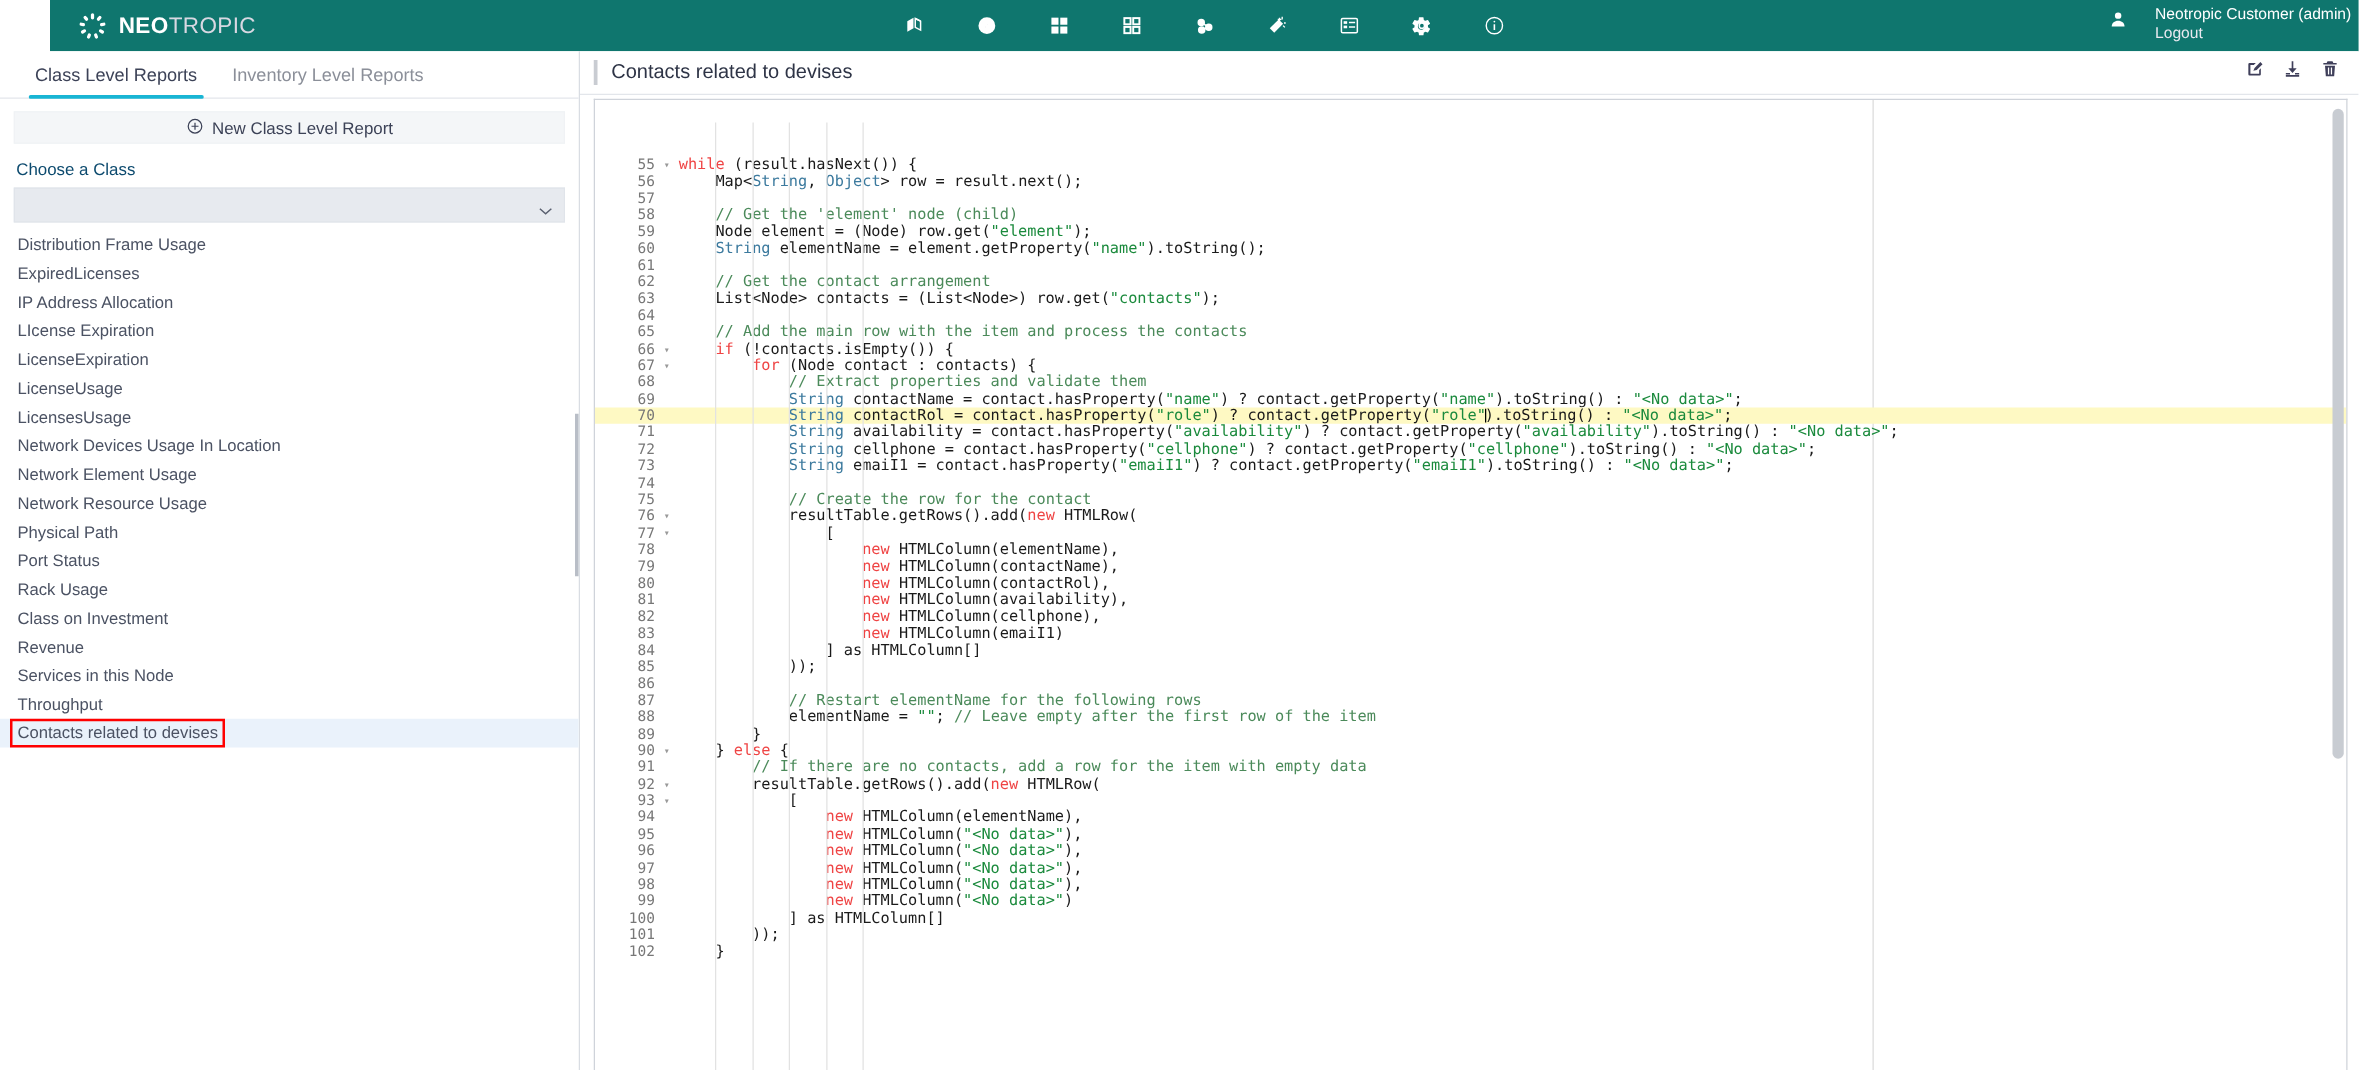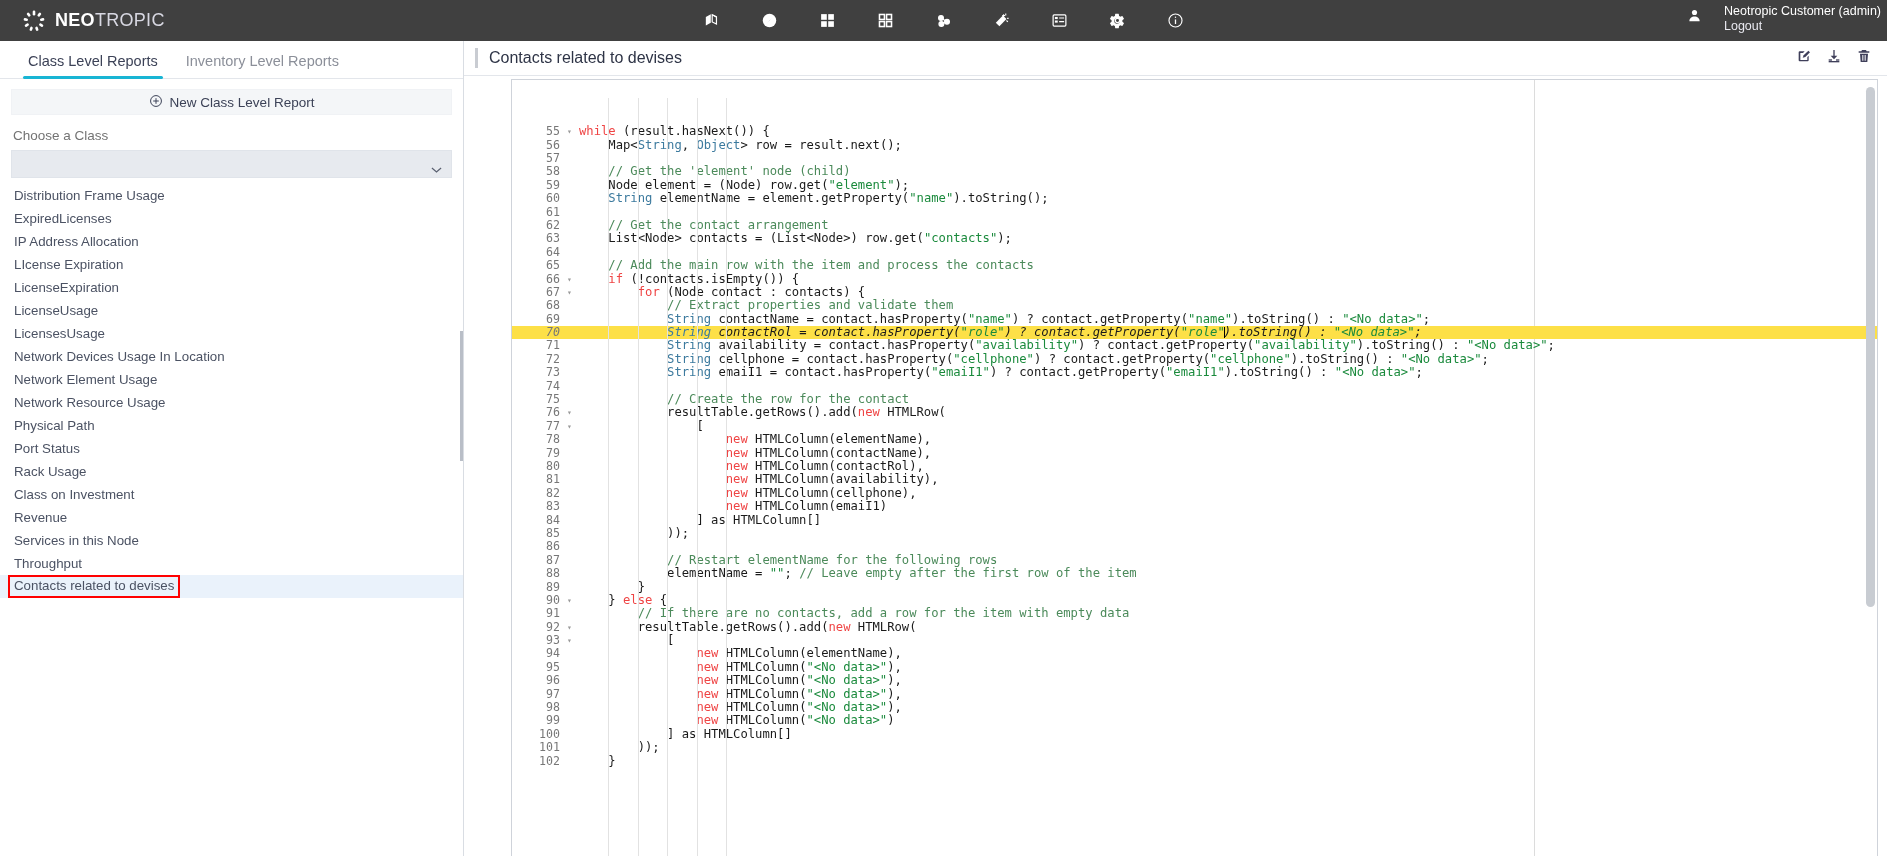--- a/index.html
+++ b/index.html
@@ -7,25 +7,26 @@
     margin: 0; padding: 0;
     width: 1887px; height: 856px;
     overflow: hidden;
     background: #ffffff;
     font-family: "Liberation Sans", sans-serif;
   }
 
   
   #topbar {
     height: 41px;
-    background: #404040;
+    background: #0f766e;
     display: flex;
     align-items: center;
     position: relative;
     color: #ffffff;
+    margin-left: 40px;
   }
   #brand {
     display: flex; align-items: center;
     padding-left: 22px;
     gap: 9px;
   }
   #brand .logo-mark { width: 24px; height: 24px; display:block; }
   #brand .brand-text {
     font-size: 18px; letter-spacing: .3px; white-space: nowrap;
   }
@@ -95,21 +96,21 @@
     gap: 7px;
     font-size: 13.5px;
     color: #3c4257;
     cursor: pointer;
   }
   #new-report-btn .plus-ico { display:block; }
 
   #choose-label {
     margin: 13px 0 0 13px;
     font-size: 13.5px;
-    color: #737373;
+    color: #0c4a6e;
   }
   #class-select {
     margin: 7px 11px 0 11px;
     height: 28px;
     background: #e7eaef;
     border: 1px solid #e0e4ea;
     position: relative;
     cursor: pointer;
   }
   #class-select .chev {
@@ -175,39 +176,38 @@
   }
 
   
   #editor-wrap {
     position: absolute;
     left: 11px; right: 9px; top: 38px; bottom: 0;
     border: 1px solid #cfd3da;
     border-bottom: none;
     background: #ffffff;
     overflow: hidden;
-    margin-left: 36px;
   }
   #editor {
     position: relative;
     font-family: "DejaVu Sans Mono", monospace;
     font-size: 12.2px;
     line-height: 13.4px;
     padding-top: 5px;
     height: 100%;
     overflow: hidden;
     white-space: pre;
   }
   .code-line {
     display: flex;
     height: 13.4px;
     align-items: center;
     position: relative;
   }
-  .code-line.active { background: #fde047; font-style: italic; }
+  .code-line.active { background: #fef9c3; }
   .gutter {
     width: 52px;
     min-width: 52px;
     text-align: right;
     padding-right: 4px;
     color: #777777;
     font-size: 11.6px;
     user-select: none;
   }
   .fold {

